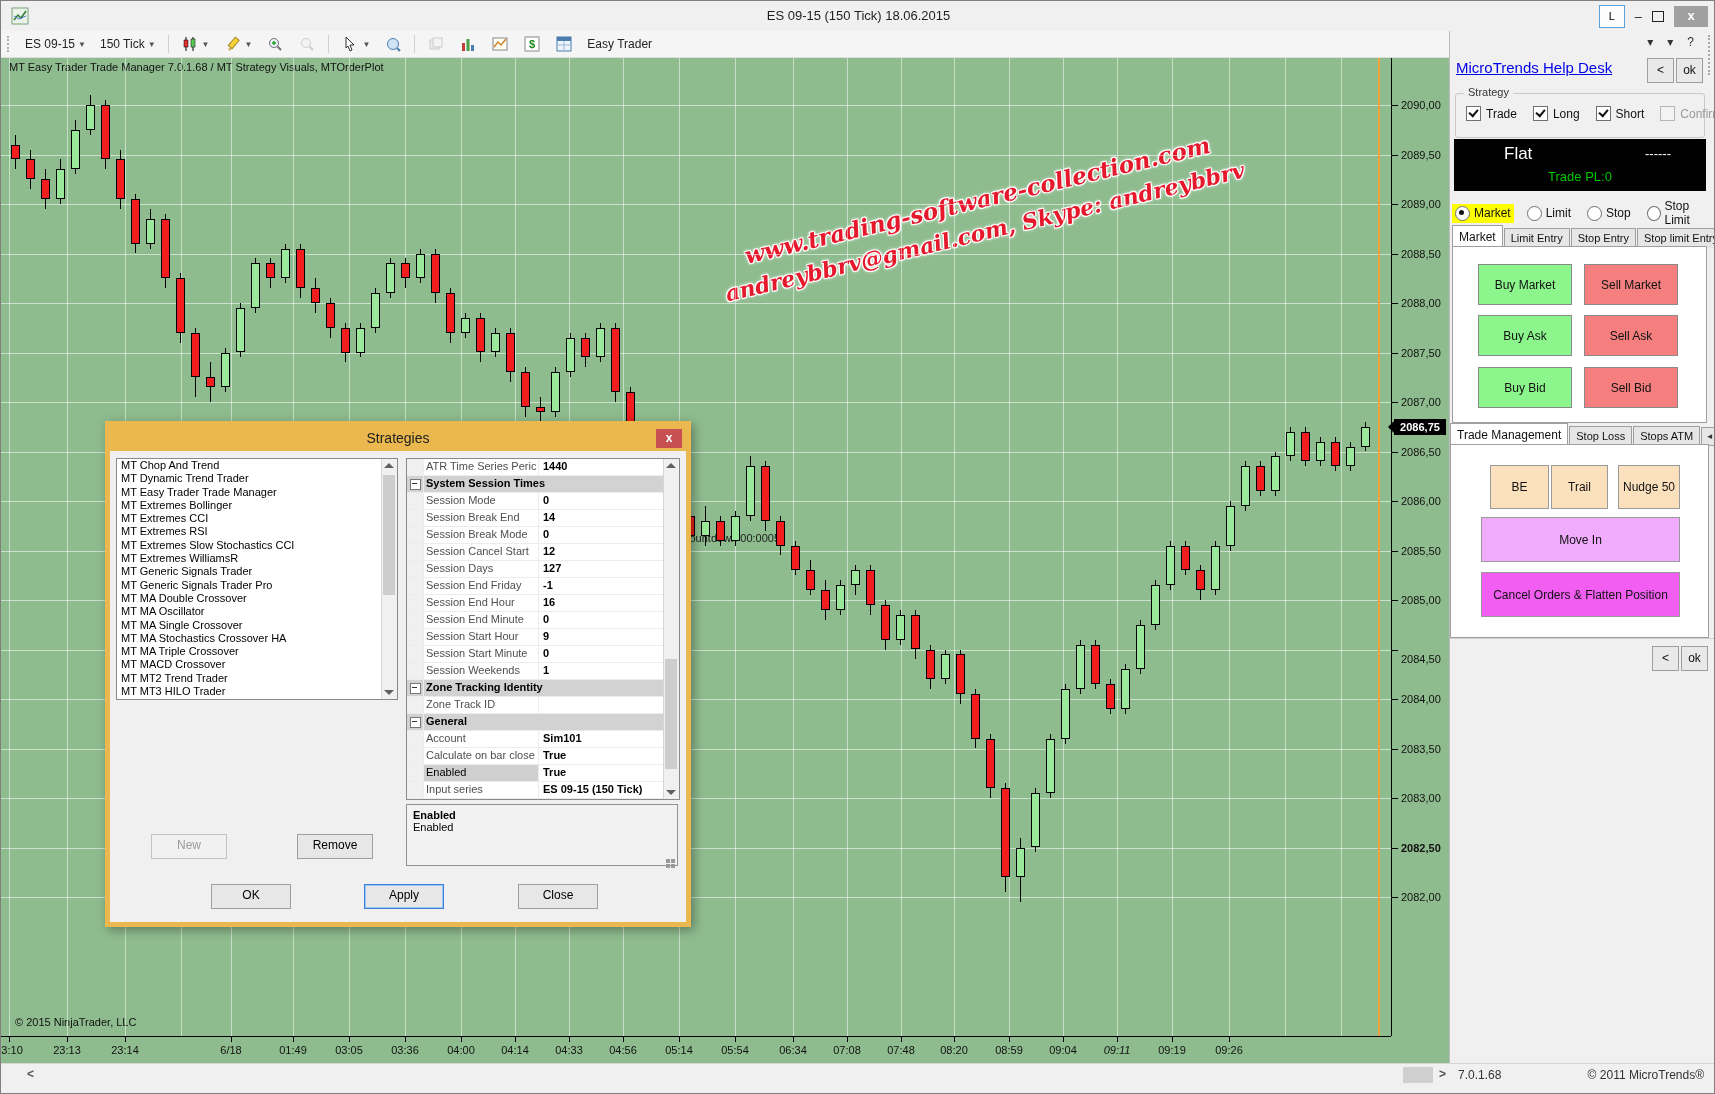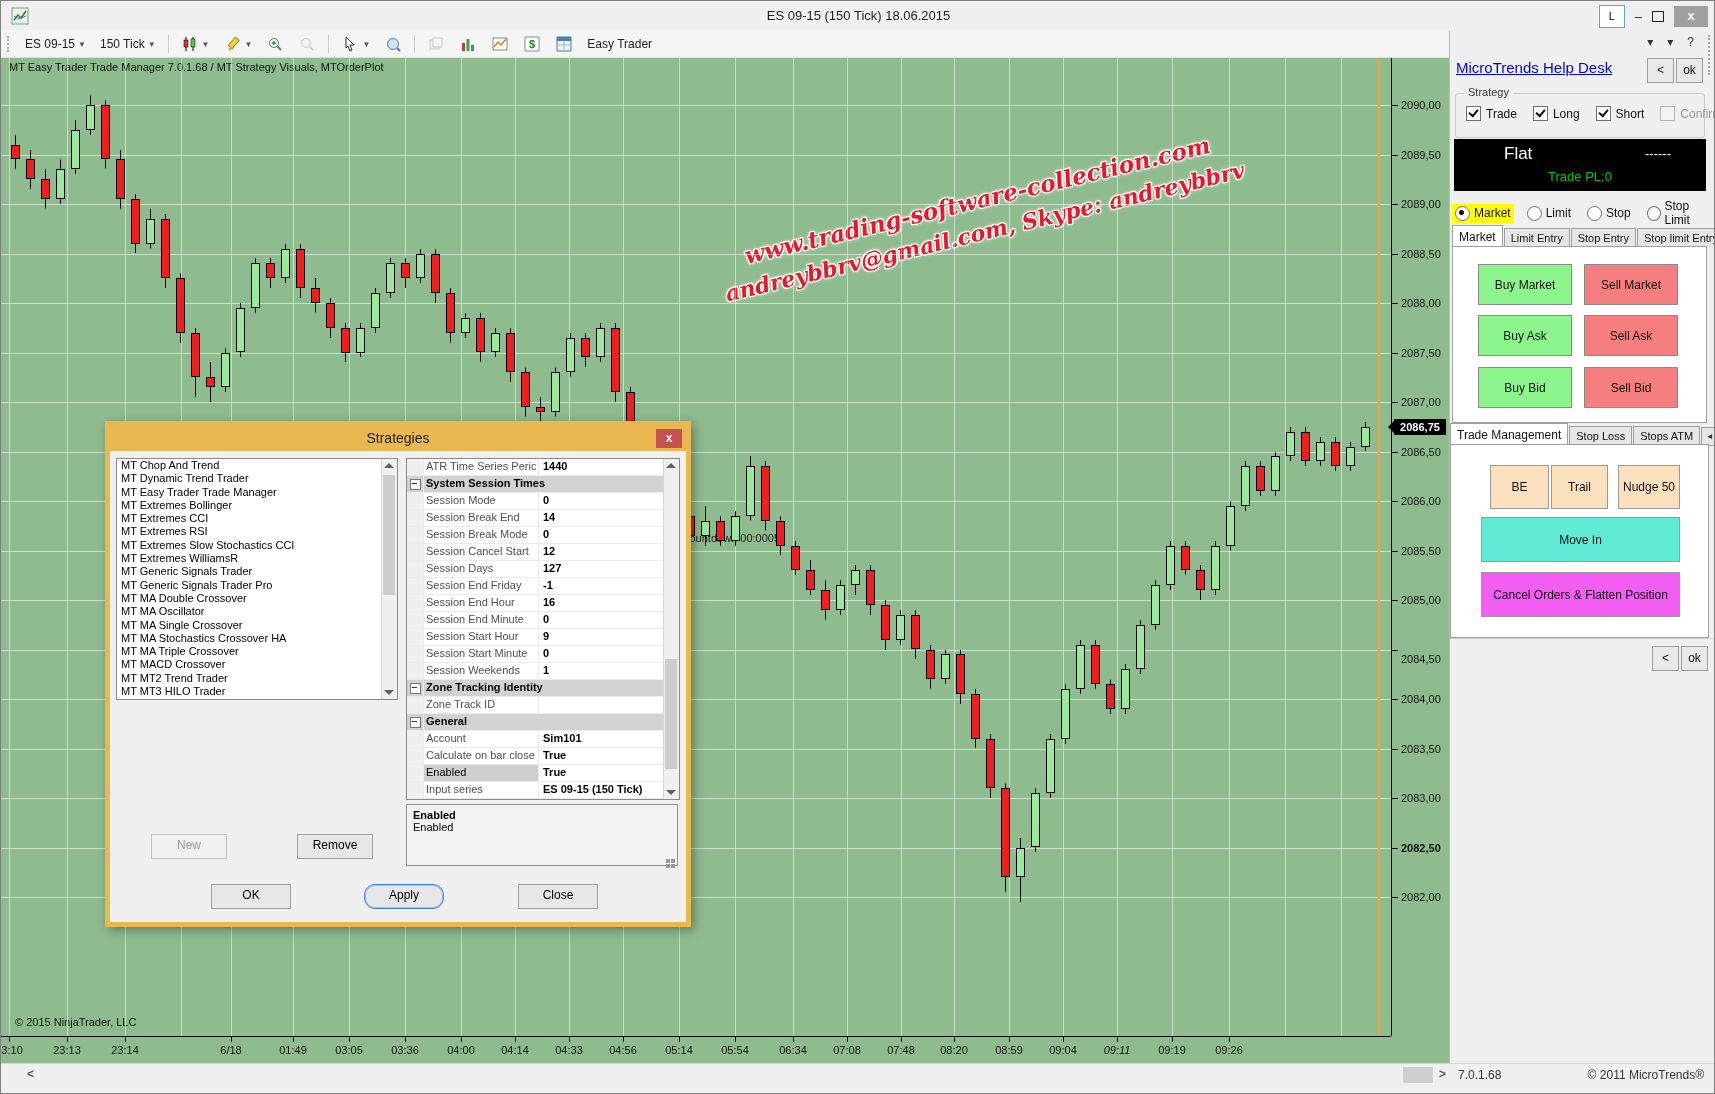--- a/index.html
+++ b/index.html
@@ -79,21 +79,21 @@
   .rad-circle.sel:after{content:"";position:absolute;left:3px;top:3px;width:5px;height:5px;border-radius:50%;background:#111;}
   .tabstrip{position:absolute;display:flex;align-items:flex-end;}
   .tab{border:1px solid #9f9f9f;border-bottom:none;background:#e6e6e6;padding:2px 6px;font-size:11px;margin-right:1px;height:15px;line-height:15px;white-space:nowrap;}
   .tab.active{background:#fff;height:18px;line-height:18px;font-size:12px;}
   .tabpanel{position:absolute;background:#fff;border:1px solid #9f9f9f;}
   .obtn{position:absolute;width:94px;height:41px;border:1px solid #8a8a8a;font-size:12px;text-align:center;box-sizing:border-box;}
   .obtn.buy{background:#8cf68c;}
   .obtn.sell{background:#f57f7f;}
   .mbtn{position:absolute;border:1px solid #9a9a9a;font-size:12px;text-align:center;box-sizing:border-box;}
   .mbtn.peach{background:#fbe0bd;}
-  .mbtn.orange{background:#5eead4;}
+  .mbtn.orange{background:#f0abfc;}
   .mbtn.magenta{background:#f25ef2;}
   .btn-inner{display:flex;width:100%;height:100%;align-items:center;justify-content:center;}
   .spin{width:15px;height:17px;border:1px solid #9f9f9f;background:#e6e6e6;font-size:8px;text-align:center;line-height:17px;color:#333;}
   .panel-div{position:absolute;left:0;top:607px;width:100%;border-top:1px solid #d0d0d0;}
   
   .dialog{position:absolute;left:104px;top:420px;width:586px;height:506px;background:#f0f0f0;border:5px solid #eab84e;box-sizing:border-box;box-shadow:3px 3px 10px rgba(0,0,0,.35);z-index:10;}
   .dlg-title{position:absolute;left:0;top:0;width:100%;height:25px;background:#eab84e;text-align:center;font-size:14px;color:#222;line-height:24px;}
   .dlg-close{position:absolute;right:4px;top:3px;width:26px;height:19px;background:#c75050;color:#fff;font-size:12px;font-weight:bold;text-align:center;line-height:18px;}
   .listbox{position:absolute;background:#fff;border:1px solid #8a8a8a;overflow:hidden;font-size:11px;}
   .li{height:13.3px;line-height:13.3px;padding-left:4px;white-space:nowrap;}
@@ -723,21 +723,21 @@
           <div class="pg-name">Label</div>
           <div class="pg-val">MT Easy Trader Trade</div>
         </div>
       </div>
     <div class="descbox" style="left:296px;top:378px;width:272px;height:62px;">
       <div style="font-weight:bold;">Enabled</div>
       <div>Enabled</div>
       <span class="grip-dots"></span>
     </div>
     <div class="dbtn" style="left:101px;top:458px;">OK</div>
-    <div class="dbtn focus" style="left:254px;top:458px;border-radius:11px;">Apply</div>
+    <div class="dbtn focus" style="left:254px;top:458px;">Apply</div>
     <div class="dbtn" style="left:408px;top:458px;">Close</div>
   </div>
 
   <div class="panel">
     <div class="panel-top">
       <span>▾</span>
       <span>▾</span>
       <span>?</span>
     </div>
     <div class="panel-grip"></div>

